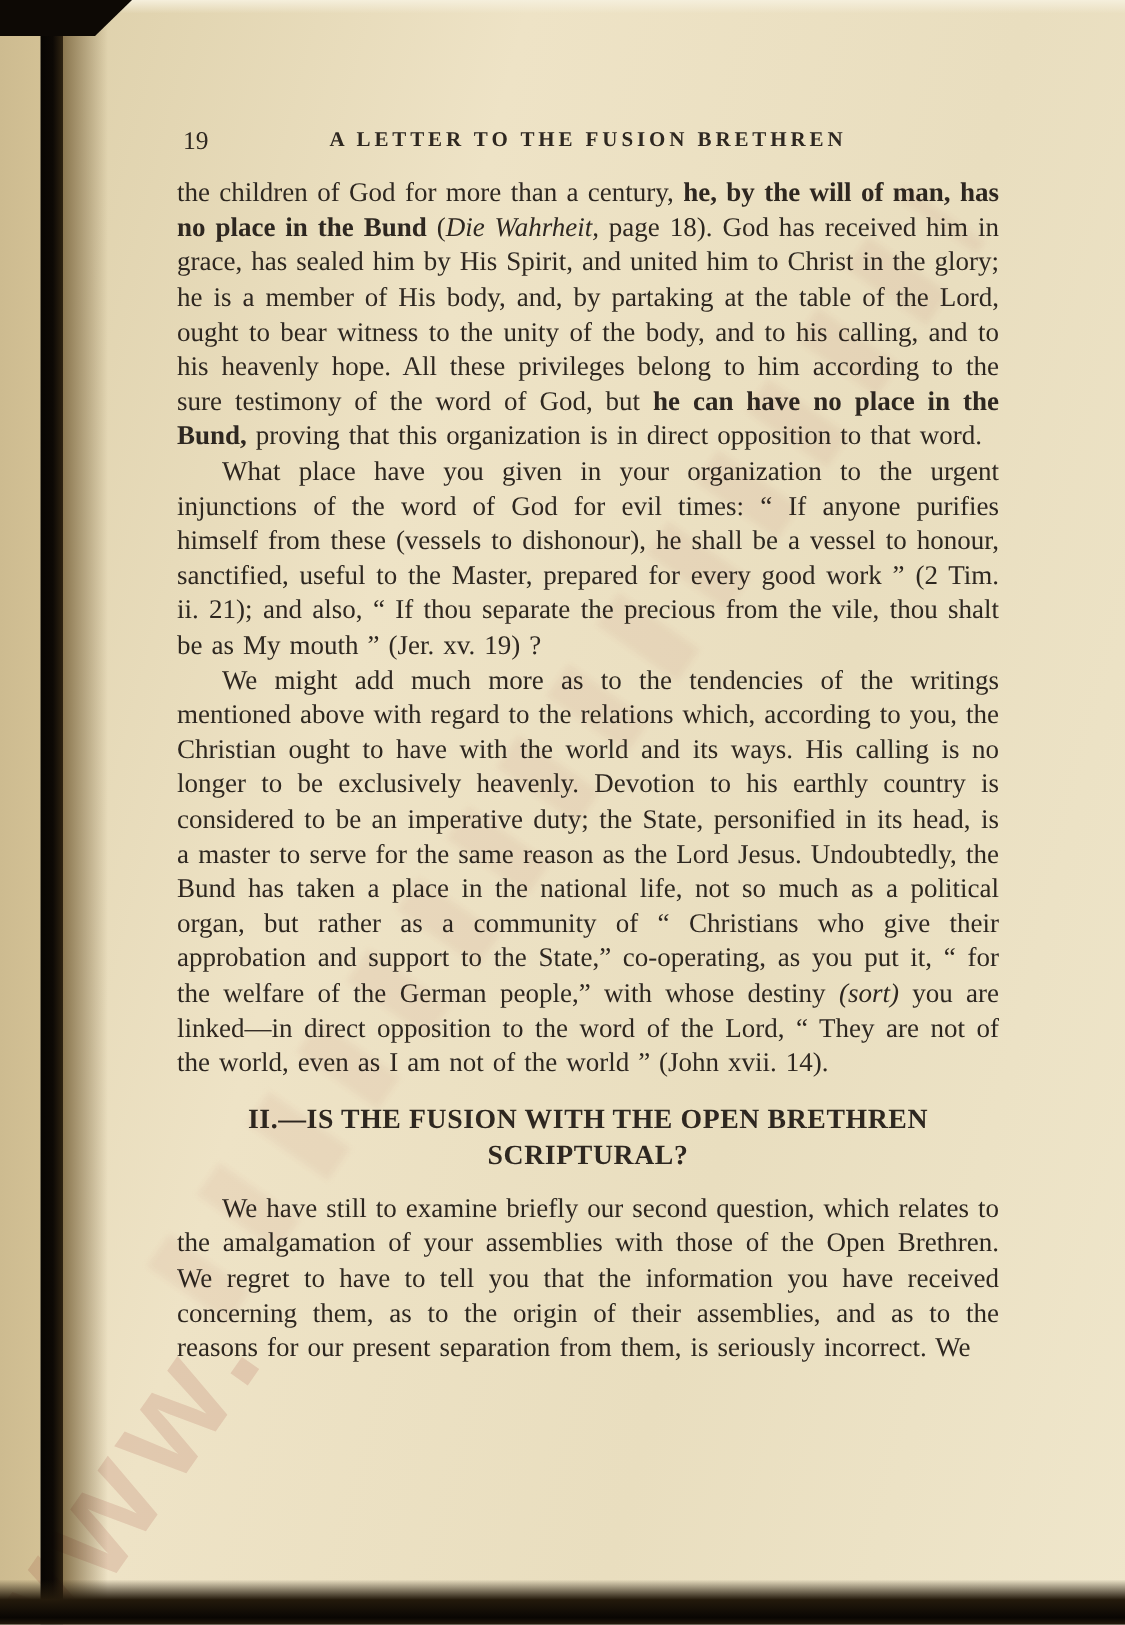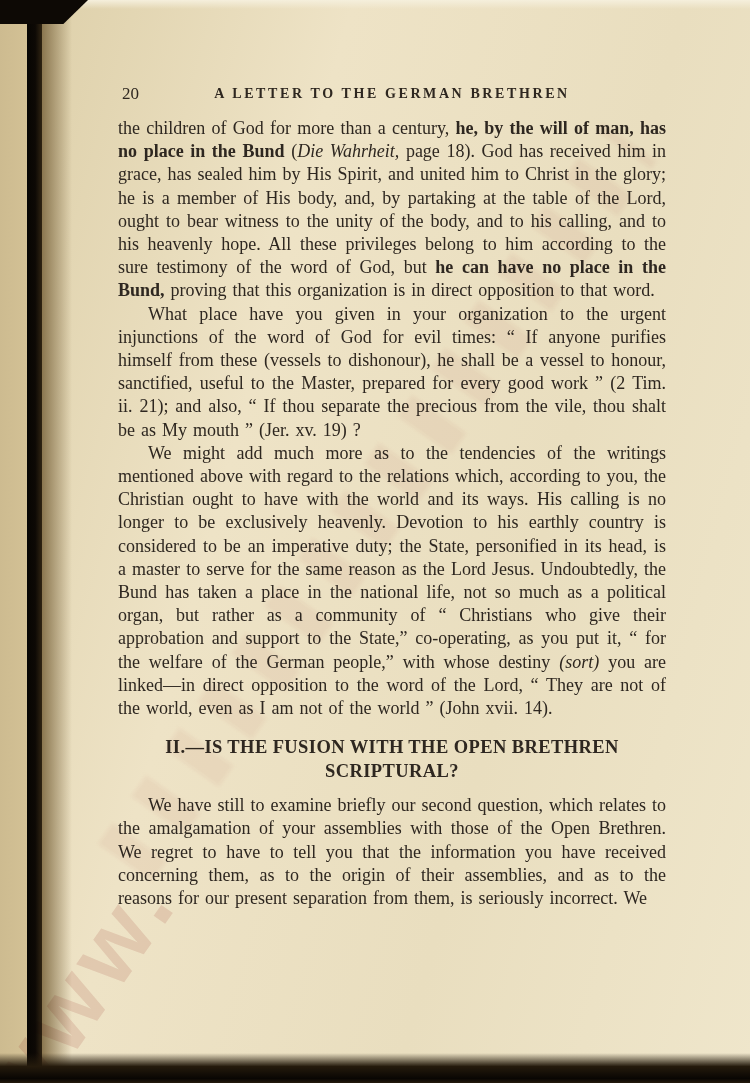--- a/index.html
+++ b/index.html
@@ -126,22 +126,22 @@
 
   <div class="edge-top"></div>
   <div class="edge-left-outer"></div>
   <div class="edge-left-dark"></div>
   <div class="edge-left-fade"></div>
   <div class="corner-tl"></div>
 
   <div class="page">
 
     <div class="header">
-      <span class="page-num">20</span>
-      <span class="running-title">A LETTER TO THE GERMAN BRETHREN</span>
+      <span class="page-num">19</span>
+      <span class="running-title">A LETTER TO THE FUSION BRETHREN</span>
     </div>
 
     <p class="para no-indent"><span>the children of God for more than a century, </span><span style="font-weight: bold;">he, by the will of man, has no place in the Bund </span><span>(</span><span style="font-style: italic;">Die Wahrheit,</span><span> page 18). God has received him in grace, has sealed him by His Spirit, and united him to Christ in the glory; he is a member of His body, and, by partaking at the table of the Lord, ought to bear witness to the unity of the body, and to his calling, and to his heavenly hope. All these privileges belong to him according to the sure testimony of the word of God, but </span><span style="font-weight: bold;">he can have no place in the Bund,</span><span> proving that this organization is in direct opposition to that word.</span></p>
     <p class="para"><span>What place have you given in your organization to the urgent injunctions of the word of God for evil times: “ If anyone purifies himself from these (vessels to dishonour), he shall be a vessel to honour, sanctified, useful to the Master, prepared for every good work ” (2 Tim. ii. 21); and also, “ If thou separate the precious from the vile, thou shalt be as My mouth ” (Jer. xv. 19) ?</span></p>
     <p class="para"><span>We might add much more as to the tendencies of the writings mentioned above with regard to the relations which, according to you, the Christian ought to have with the world and its ways. His calling is no longer to be exclusively heavenly. Devotion to his earthly country is considered to be an imperative duty; the State, personified in its head, is a master to serve for the same reason as the Lord Jesus. Undoubtedly, the Bund has taken a place in the national life, not so much as a political organ, but rather as a community of “ Christians who give their approbation and support to the State,” co-operating, as you put it, “ for the welfare of the German people,” with whose destiny </span><span style="font-style: italic;">(sort)</span><span> you are linked—in direct opposition to the word of the Lord, “ They are not of the world, even as I am not of the world ” (John xvii. 14).</span></p>
 
     <h2 class="section-heading">
       <span>II.—IS THE FUSION WITH THE OPEN BRETHREN</span><br>
       <span>SCRIPTURAL?</span>
     </h2>

